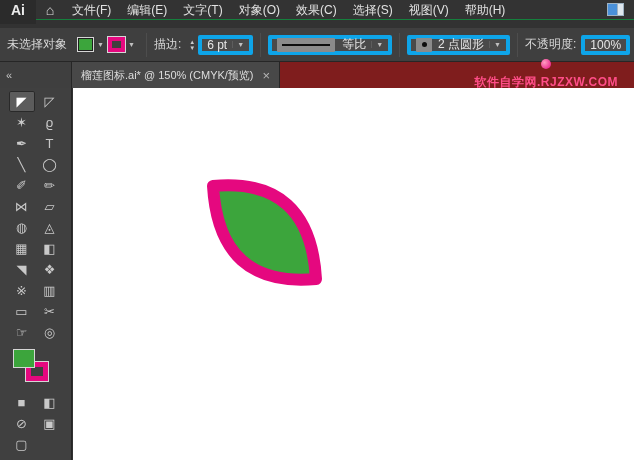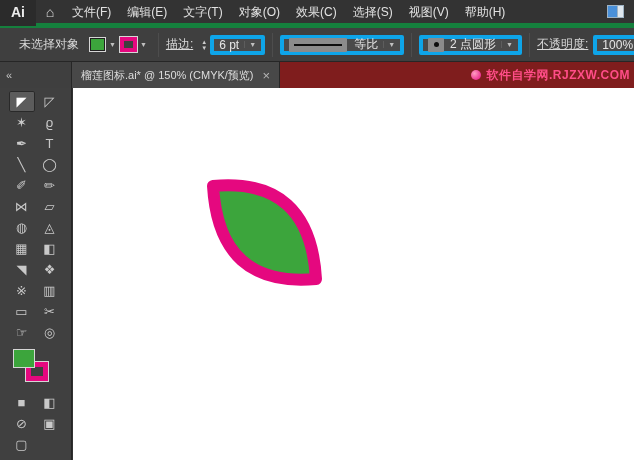--- a/index.html
+++ b/index.html
@@ -1,64 +1,64 @@
 <!DOCTYPE html>
 <html><head>
 <meta charset="utf-8">
 <style>
   * { margin:0; padding:0; box-sizing:border-box; }
   html,body { width:634px; height:460px; overflow:hidden; }
   body { font-family:"Liberation Sans","DejaVu Sans",sans-serif; background:#323232; }
   #app { position:relative; width:634px; height:460px; background:#323232; }
 
   
-  .menubar { position:absolute; top:0; left:0; right:0; height:28px;
-    background:#333333; border-bottom:5px solid #15803d; display:flex; align-items:center; }
+  .menubar { position:absolute; top:0; left:0; right:0; height:20px;
+    background:#333333; border-bottom:1px solid #15803d; display:flex; align-items:center; }
   .ai-logo { width:36px; height:28px; line-height:28px; text-align:center;
     background:#2b2b2b; color:#ececec; font-weight:bold; font-size:14px; }
   .home-icon { width:28px; text-align:center; color:#dddddd; font-size:14px; cursor:default; }
   .menu-item { padding:0 8px; line-height:28px; font-size:12px; color:#e2e2e2; white-space:nowrap; cursor:default; }
   .menubar-right { margin-left:auto; margin-right:10px; display:flex; align-items:center; gap:6px; }
   .workspace-icon { width:17px; height:13px; border:1px solid #9fb3c4; background:#dfe7ee; position:relative; }
   .workspace-icon::after { content:""; position:absolute; left:0; top:0; bottom:0; width:60%;
     background:#4a90d9; border-right:1px solid #9fb3c4; }
 
   
   .controlbar { position:absolute; top:28px; left:0; right:0; height:34px;
     background:#3f3f3f; border-bottom:1px solid #262626; display:flex; align-items:center;
-    padding:0 19px; font-size:12px; color:#d8d8d8; white-space:nowrap; }
+    padding:0 7px; font-size:12px; color:#d8d8d8; white-space:nowrap; }
   .cb-status { margin-right:10px; }
   .sep { width:1px; height:24px; background:#2c2c2c; border-right:1px solid #4d4d4d; margin:0 7px; }
   .swatch-group { display:flex; align-items:center; margin-right:4px; }
   .fill-swatch { width:17px; height:15px; border:1px solid #d6d6d6; box-shadow:0 0 0 1px #1f1f1f inset; }
   .stroke-swatch { width:17px; height:15px; border-style:solid; border-width:4px; background:#3f3f3f;
     box-shadow:0 0 0 1px #d6d6d6; }
   .caret { font-size:7px; color:#c0c0c0; margin-left:3px; }
   .stepper { display:flex; flex-direction:column; justify-content:center; margin:0 3px; }
   .stepper span { font-size:6px; line-height:6px; color:#cccccc; }
   .field { height:20px; background:#4a4a4a; border:4px solid #0ea5e9; border-radius:2px;
     display:flex; align-items:center; padding:0 5px; color:#e6e6e6; }
   .field .caret-btn { margin-left:5px; padding-left:4px; border-left:1px solid #5d5d5d; font-size:7px; color:#c0c0c0; }
   .chip { background:#8b8b8b; border-radius:1px; display:flex; align-items:center; justify-content:center; }
   .profile-chip { width:58px; height:14px; margin-right:7px; }
   .profile-line { width:48px; height:2px; background:#0d0d0d; }
   .brush-chip { width:16px; height:14px; margin-right:6px; }
   .brush-dot { width:5px; height:5px; border-radius:50%; background:#0d0d0d; }
-  .cb-label { margin:0 5px 0 0;text-decoration:underline; }
+  .cb-label { margin:0 5px 0 0; }
 
   
   .tabband { position:absolute; top:62px; left:0; right:0; height:26px; display:flex; }
   .panel-header { width:72px; background:#3f3f3f; border-right:1px solid #262626;
     display:flex; align-items:center; padding-left:6px; color:#c6c6c6; font-size:11px; }
   .tabs { flex:1; background:#7f1d1d; display:flex; align-items:center; }
   .doc-tab { background:#484848; height:26px; display:flex; align-items:center; gap:9px;
     padding:0 9px; font-size:11px; color:#dddddd; border-right:1px solid #262626; }
   .tab-close { color:#b5b5b5; font-size:13px; line-height:13px; }
-  .watermark { margin-left:auto; padding-right:4px; display:flex; align-items:center; gap:5px;
-    color:#ff4d88; font-weight:bold; font-size:12px; letter-spacing:0.5px; }
+  .watermark { margin-left:auto; padding-right:16px; display:flex; align-items:center; gap:5px;
+    color:#ff4d88; font-weight:bold; font-size:12px; letter-spacing:0.5px;flex-direction:column; }
   .watermark-dot { width:10px; height:10px; border-radius:50%;
     background:radial-gradient(circle at 35% 35%, #ff9cc0, #e5087f); }
 
   
   .toolbar { position:absolute; top:88px; left:0; width:72px; bottom:0;
     background:#404040; border-right:1px solid #262626; }
   .tools-grid { display:grid; grid-template-columns:26px 26px; justify-content:center;
     column-gap:2px; padding-top:3px; }
   .tool { height:21px; display:flex; align-items:center; justify-content:center;
     font-size:13px; color:#c9c9c9; border-radius:2px; cursor:default; }

